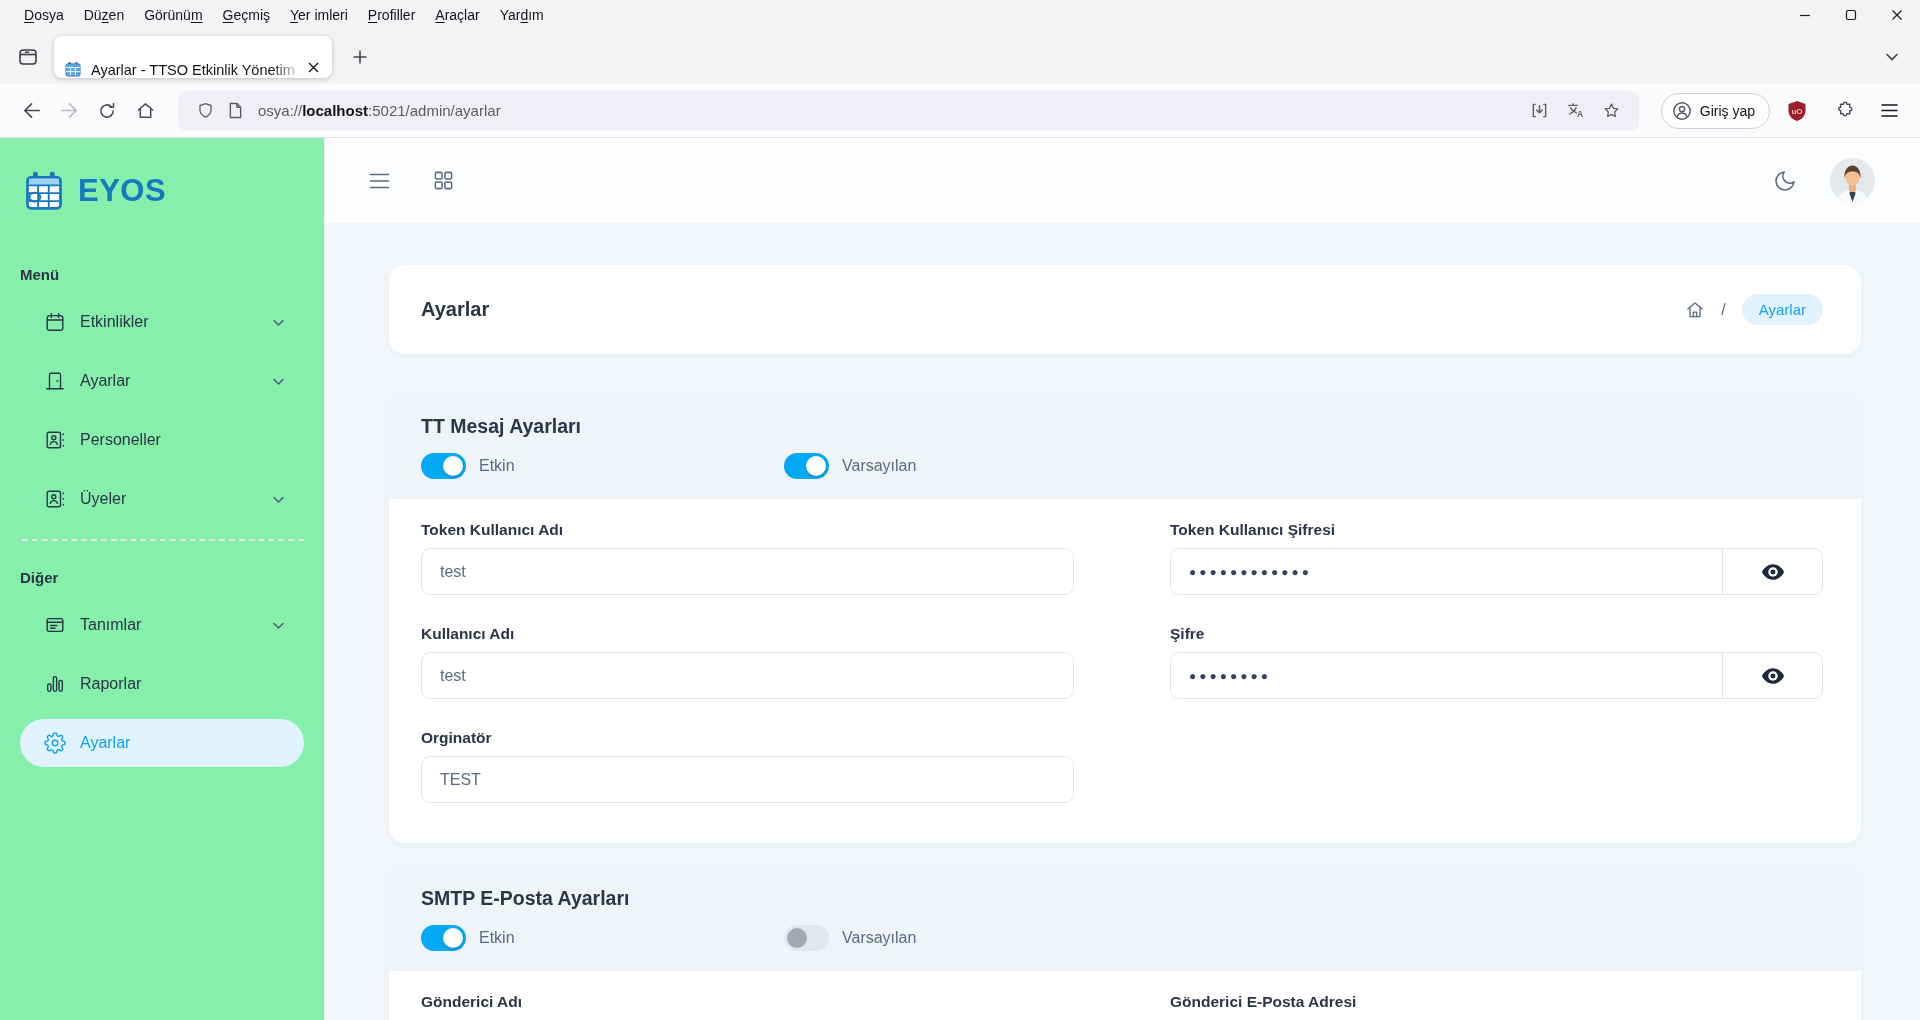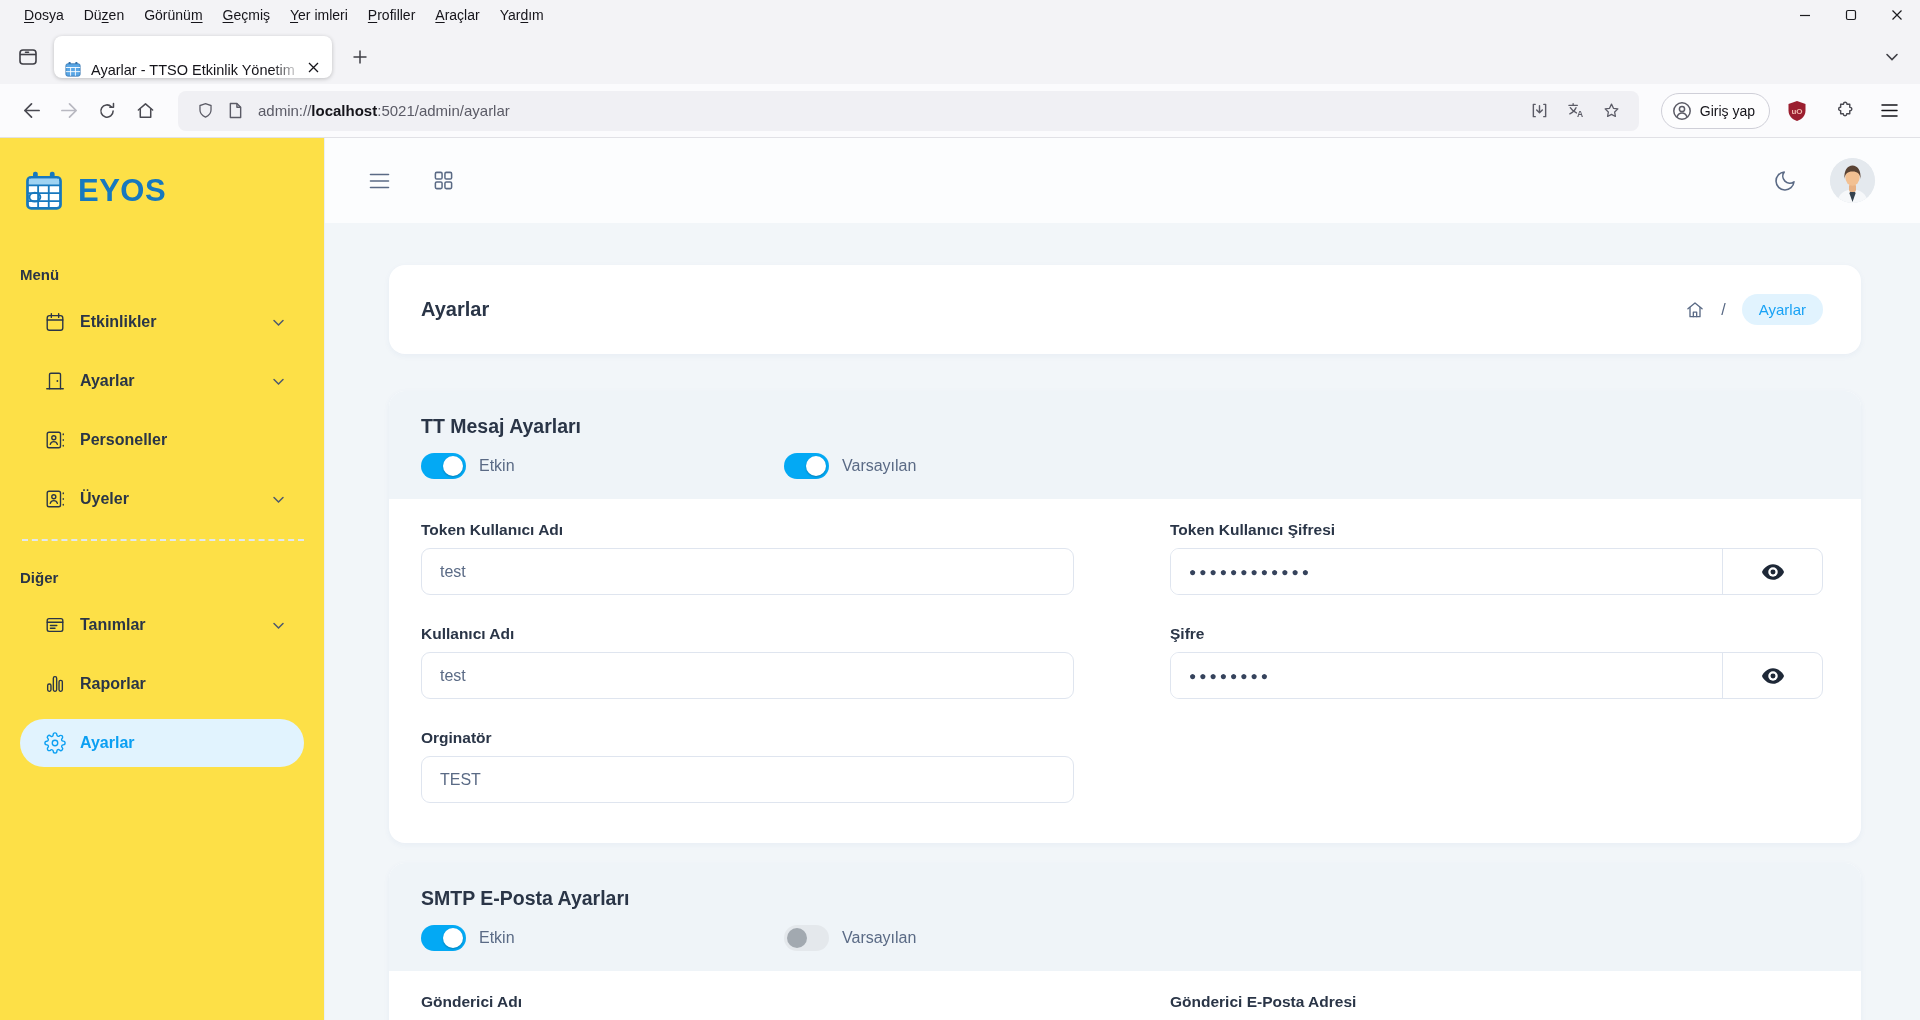--- a/index.html
+++ b/index.html
@@ -28,28 +28,28 @@
   .urlbar { flex:1; height:40px; background:#f0f0f4; border-radius:8px; margin:0 18px 0 14px; display:flex; align-items:center; padding:0 12px; }
   .urlbar .u-icon { width:30px; height:30px; display:flex; align-items:center; justify-content:center; color:#5b5b66; }
   .url-text { font-size:15px; color:#5b5b66; margin-left:8px; white-space:nowrap; }
   .url-text .host { color:#15141a; font-weight:700; }
   .url-right { margin-left:auto; display:flex; align-items:center; gap:6px; }
   .signin { height:36px; border:1px solid #cfcfd8; border-radius:18px; background:#fdfdfe; display:flex; align-items:center; gap:8px; padding:0 14px 0 10px; font-size:14px; color:#15141a; }
   .chrome-right { display:flex; align-items:center; gap:8px; margin-left:4px; }
 
   
   .app { display:flex; height:882px; }
-  .sidebar { width:325px; background:#fde047; border-right:1px solid #eaeff4; padding:30px 0 0 0; flex-shrink:0; }
+  .sidebar { width:325px; background:#86efac; border-right:1px solid #eaeff4; padding:30px 0 0 0; flex-shrink:0; }
   .brand { display:flex; align-items:center; gap:12px; padding-left:22px; height:46px; }
   .brand-name { font-size:31px; font-weight:800; color:#1778be; letter-spacing:.5px; }
   .nav-section-label { font-size:15px; font-weight:700; color:#2a3547; padding-left:20px; margin-top:52px; }
   .nav-list { margin-top:15px; padding:0 20px; }
   .nav-item { height:48px; margin-bottom:11px; display:flex; align-items:center; border-radius:24px; padding:0 18px 0 24px; color:#2a3547; cursor:pointer; }
   .nav-item .nav-icon { width:22px; height:22px; display:flex; align-items:center; justify-content:center; }
-  .nav-item .nav-label { font-size:16px; margin-left:14px;font-weight:bold; }
+  .nav-item .nav-label { font-size:16px; margin-left:14px; }
   .nav-item .nav-chevron { margin-left:auto; display:flex; color:#4d596e; }
   .nav-item.active { background:#e1f3fe; color:#0b9ff2; }
   .side-divider { border-top:2px dashed #e2e8ef; margin:16px 20px 0 22px; }
   .section-other .nav-section-label { margin-top:28px; }
 
   .content { flex:1; display:flex; flex-direction:column; background:#f2f6f9; }
   .topbar { height:85px; background:#fcfdfe; display:flex; align-items:center; padding:0 45px 0 35px; }
   .topbar .t-icon { width:38px; height:38px; display:flex; align-items:center; justify-content:center; color:#5a6a85; border-radius:8px; }
   .topbar .grid-gap { margin-left:26px; }
   .topbar-right { margin-left:auto; display:flex; align-items:center; gap:26px; }
@@ -185,21 +185,21 @@
           <svg width="17" height="17" viewBox="0 0 20 20" fill="none" stroke="currentColor" stroke-width="1.5">
             <path d="M10 2l6.5 2.2v5.1c0 4.2-2.9 6.8-6.5 8.5-3.6-1.7-6.5-4.3-6.5-8.5V4.2z"></path>
           </svg>
         </span>
       <span class="u-icon">
           <svg width="15" height="17" viewBox="0 0 16 18" fill="none" stroke="currentColor" stroke-width="1.5" stroke-linejoin="round">
             <path d="M2.5 1.5h7l4 4v11h-11z"></path>
             <path d="M9.5 1.5v4h4"></path>
           </svg>
         </span>
-      <span class="url-text"><span>admin://</span><span class="host">localhost</span><span>:5021/admin/ayarlar</span></span>
+      <span class="url-text"><span>osya://</span><span class="host">localhost</span><span>:5021/admin/ayarlar</span></span>
       <span class="url-right">
         <span class="u-icon">
             <svg width="17" height="17" viewBox="0 0 18 18" fill="none" stroke="currentColor" stroke-width="1.5" stroke-linecap="round" stroke-linejoin="round">
               <path d="M4.5 2.5h-2v13h2M13.5 2.5h2v13h-2"></path>
               <path d="M9 4v7M6 8.5L9 11.5l3-3"></path>
             </svg>
           </span>
         <span class="u-icon">
             <svg width="17" height="17" viewBox="0 0 18 18" fill="none" stroke="currentColor" stroke-width="1.4" stroke-linecap="round">
               <path d="M2 3.5h9M6.5 1.8v1.7M3.5 6c1.8 2.8 4 4.6 6.5 5.6M9.5 6C8.4 8.8 6 11.2 3 12.6"></path>

